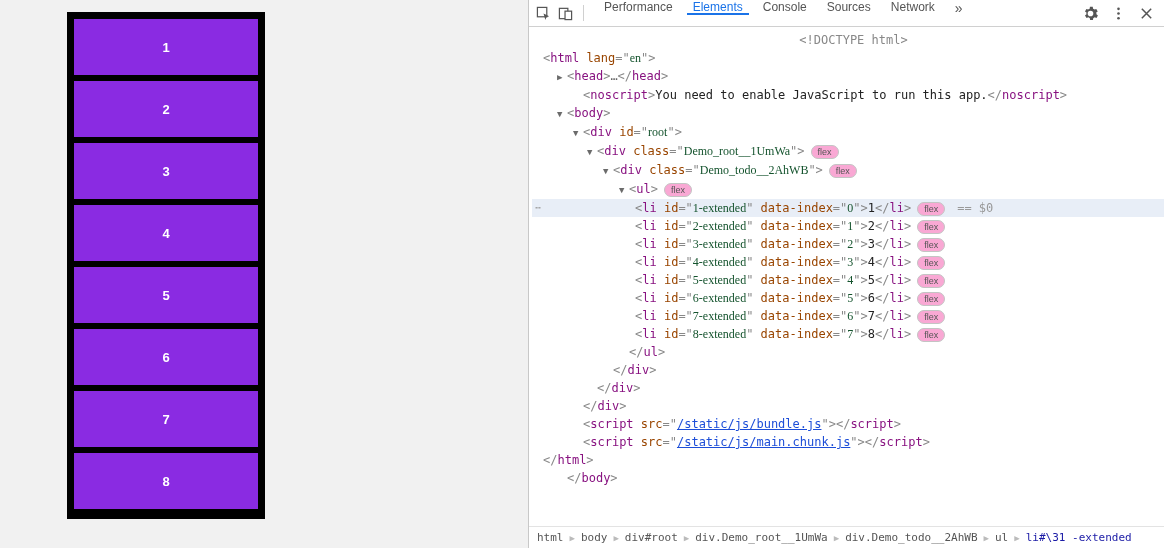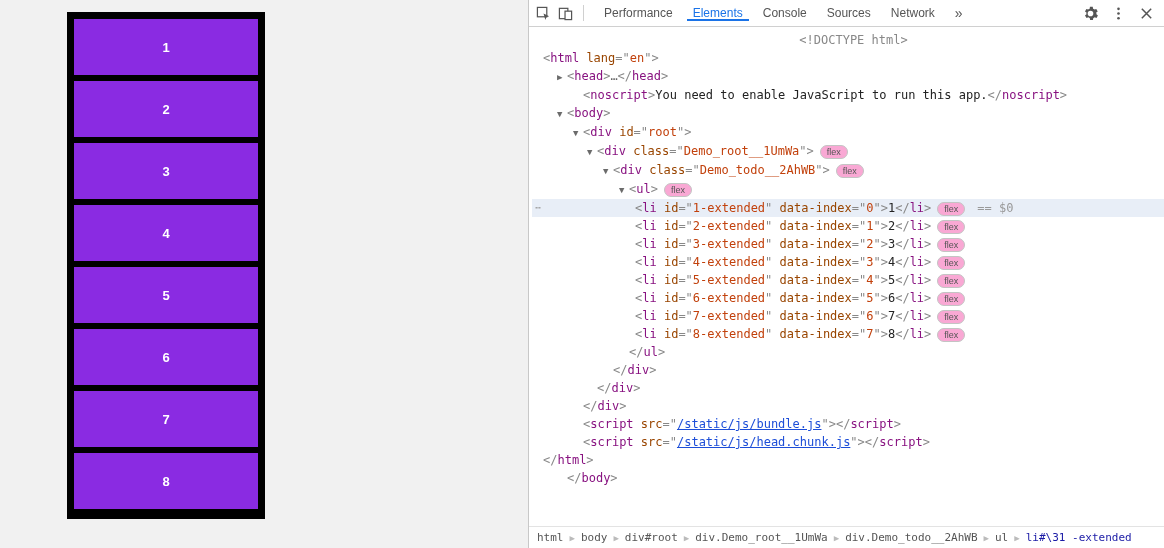--- a/index.html
+++ b/index.html
@@ -58,21 +58,21 @@
   }
   .dt-icon {
     width: 16px; height: 16px;
     display: flex; align-items: center; justify-content: center;
     color: #555;
   }
   .dt-icon svg { width: 15px; height: 15px; }
   .dt-sep {
     width: 1px; height: 16px; background: #d0d0d0; margin: 0 4px;
   }
-  .dt-tabs { display: flex; align-items: center; height: 100%; }
+  .dt-tabs { display: flex; align-items: flex-start; height: 100%; }
   .dt-tab {
     padding: 0 10px;
     display: flex; align-items: center;
     color: #555; cursor: default;
     position: relative;
   }
   .dt-tab.active { color: #1a73e8; }
   .dt-tab.active::after {
     content: ""; position: absolute; left: 4px; right: 4px; bottom: -1px;
     height: 2px; background: #1a73e8;
@@ -106,21 +106,21 @@
   .indent7 { padding-left: 102px; }
   .toggle {
     display: inline-block; width: 10px; color: #6b6b6b;
   }
   .toggle.open::before { content: "▼"; font-size: 9px; }
   .toggle.closed::before { content: "▶"; font-size: 9px; }
   .toggle.none::before { content: ""; }
   .punct { color: #888; }
   .tag { color: #881280; }
   .attr-name { color: #994500; }
-  .attr-val { color: #c2410c; }
+  .attr-val { color: #14532d; font-family: Liberation Serif, serif; }
   .text-content { color: #222; }
   .link-val { color: #1d4ed8; text-decoration: underline; }
   .doctype { color: #888; text-align: center; }
   .ellipsis { color: #666; }
   .pill {
     display: inline-block;
     font-family: "Segoe UI", Arial, sans-serif;
     font-size: 9px;
     color: #555;
     border: 1px solid #c4c4c4;
@@ -256,21 +256,21 @@
         </div>
 
       <div class="node indent6"><span class="toggle none"></span><span class="punct">&lt;/</span><span class="tag">ul</span><span class="punct">&gt;</span></div>
 
       <div class="node indent5"><span class="toggle none"></span><span class="punct">&lt;/</span><span class="tag">div</span><span class="punct">&gt;</span></div>
       <div class="node indent4"><span class="toggle none"></span><span class="punct">&lt;/</span><span class="tag">div</span><span class="punct">&gt;</span></div>
       <div class="node indent3"><span class="toggle none"></span><span class="punct">&lt;/</span><span class="tag">div</span><span class="punct">&gt;</span></div>
 
       <div id="script-rows">
           <div class="node indent3"><span class="toggle none"></span><span class="punct">&lt;</span><span class="tag">script</span> <span class="attr-name">src</span><span class="punct">="</span><span class="link-val">/static/js/bundle.js</span><span class="punct">"&gt;</span><span class="punct">&lt;/</span><span class="tag">script</span><span class="punct">&gt;</span></div>
-          <div class="node indent3"><span class="toggle none"></span><span class="punct">&lt;</span><span class="tag">script</span> <span class="attr-name">src</span><span class="punct">="</span><span class="link-val">/static/js/head.chunk.js</span><span class="punct">"&gt;</span><span class="punct">&lt;/</span><span class="tag">script</span><span class="punct">&gt;</span></div>
+          <div class="node indent3"><span class="toggle none"></span><span class="punct">&lt;</span><span class="tag">script</span> <span class="attr-name">src</span><span class="punct">="</span><span class="link-val">/static/js/main.chunk.js</span><span class="punct">"&gt;</span><span class="punct">&lt;/</span><span class="tag">script</span><span class="punct">&gt;</span></div>
         </div>
 
       <div class="node indent1"><span class="punct">&lt;/</span><span class="tag">html</span><span class="punct">&gt;</span></div>
       <div class="node indent2"><span class="toggle none"></span><span class="punct">&lt;/</span><span class="tag">body</span><span class="punct">&gt;</span></div>
 
     </div>
 
     <div class="dt-crumbs">
       <span>html</span>
       <span class="crumb-sep">▶</span>

